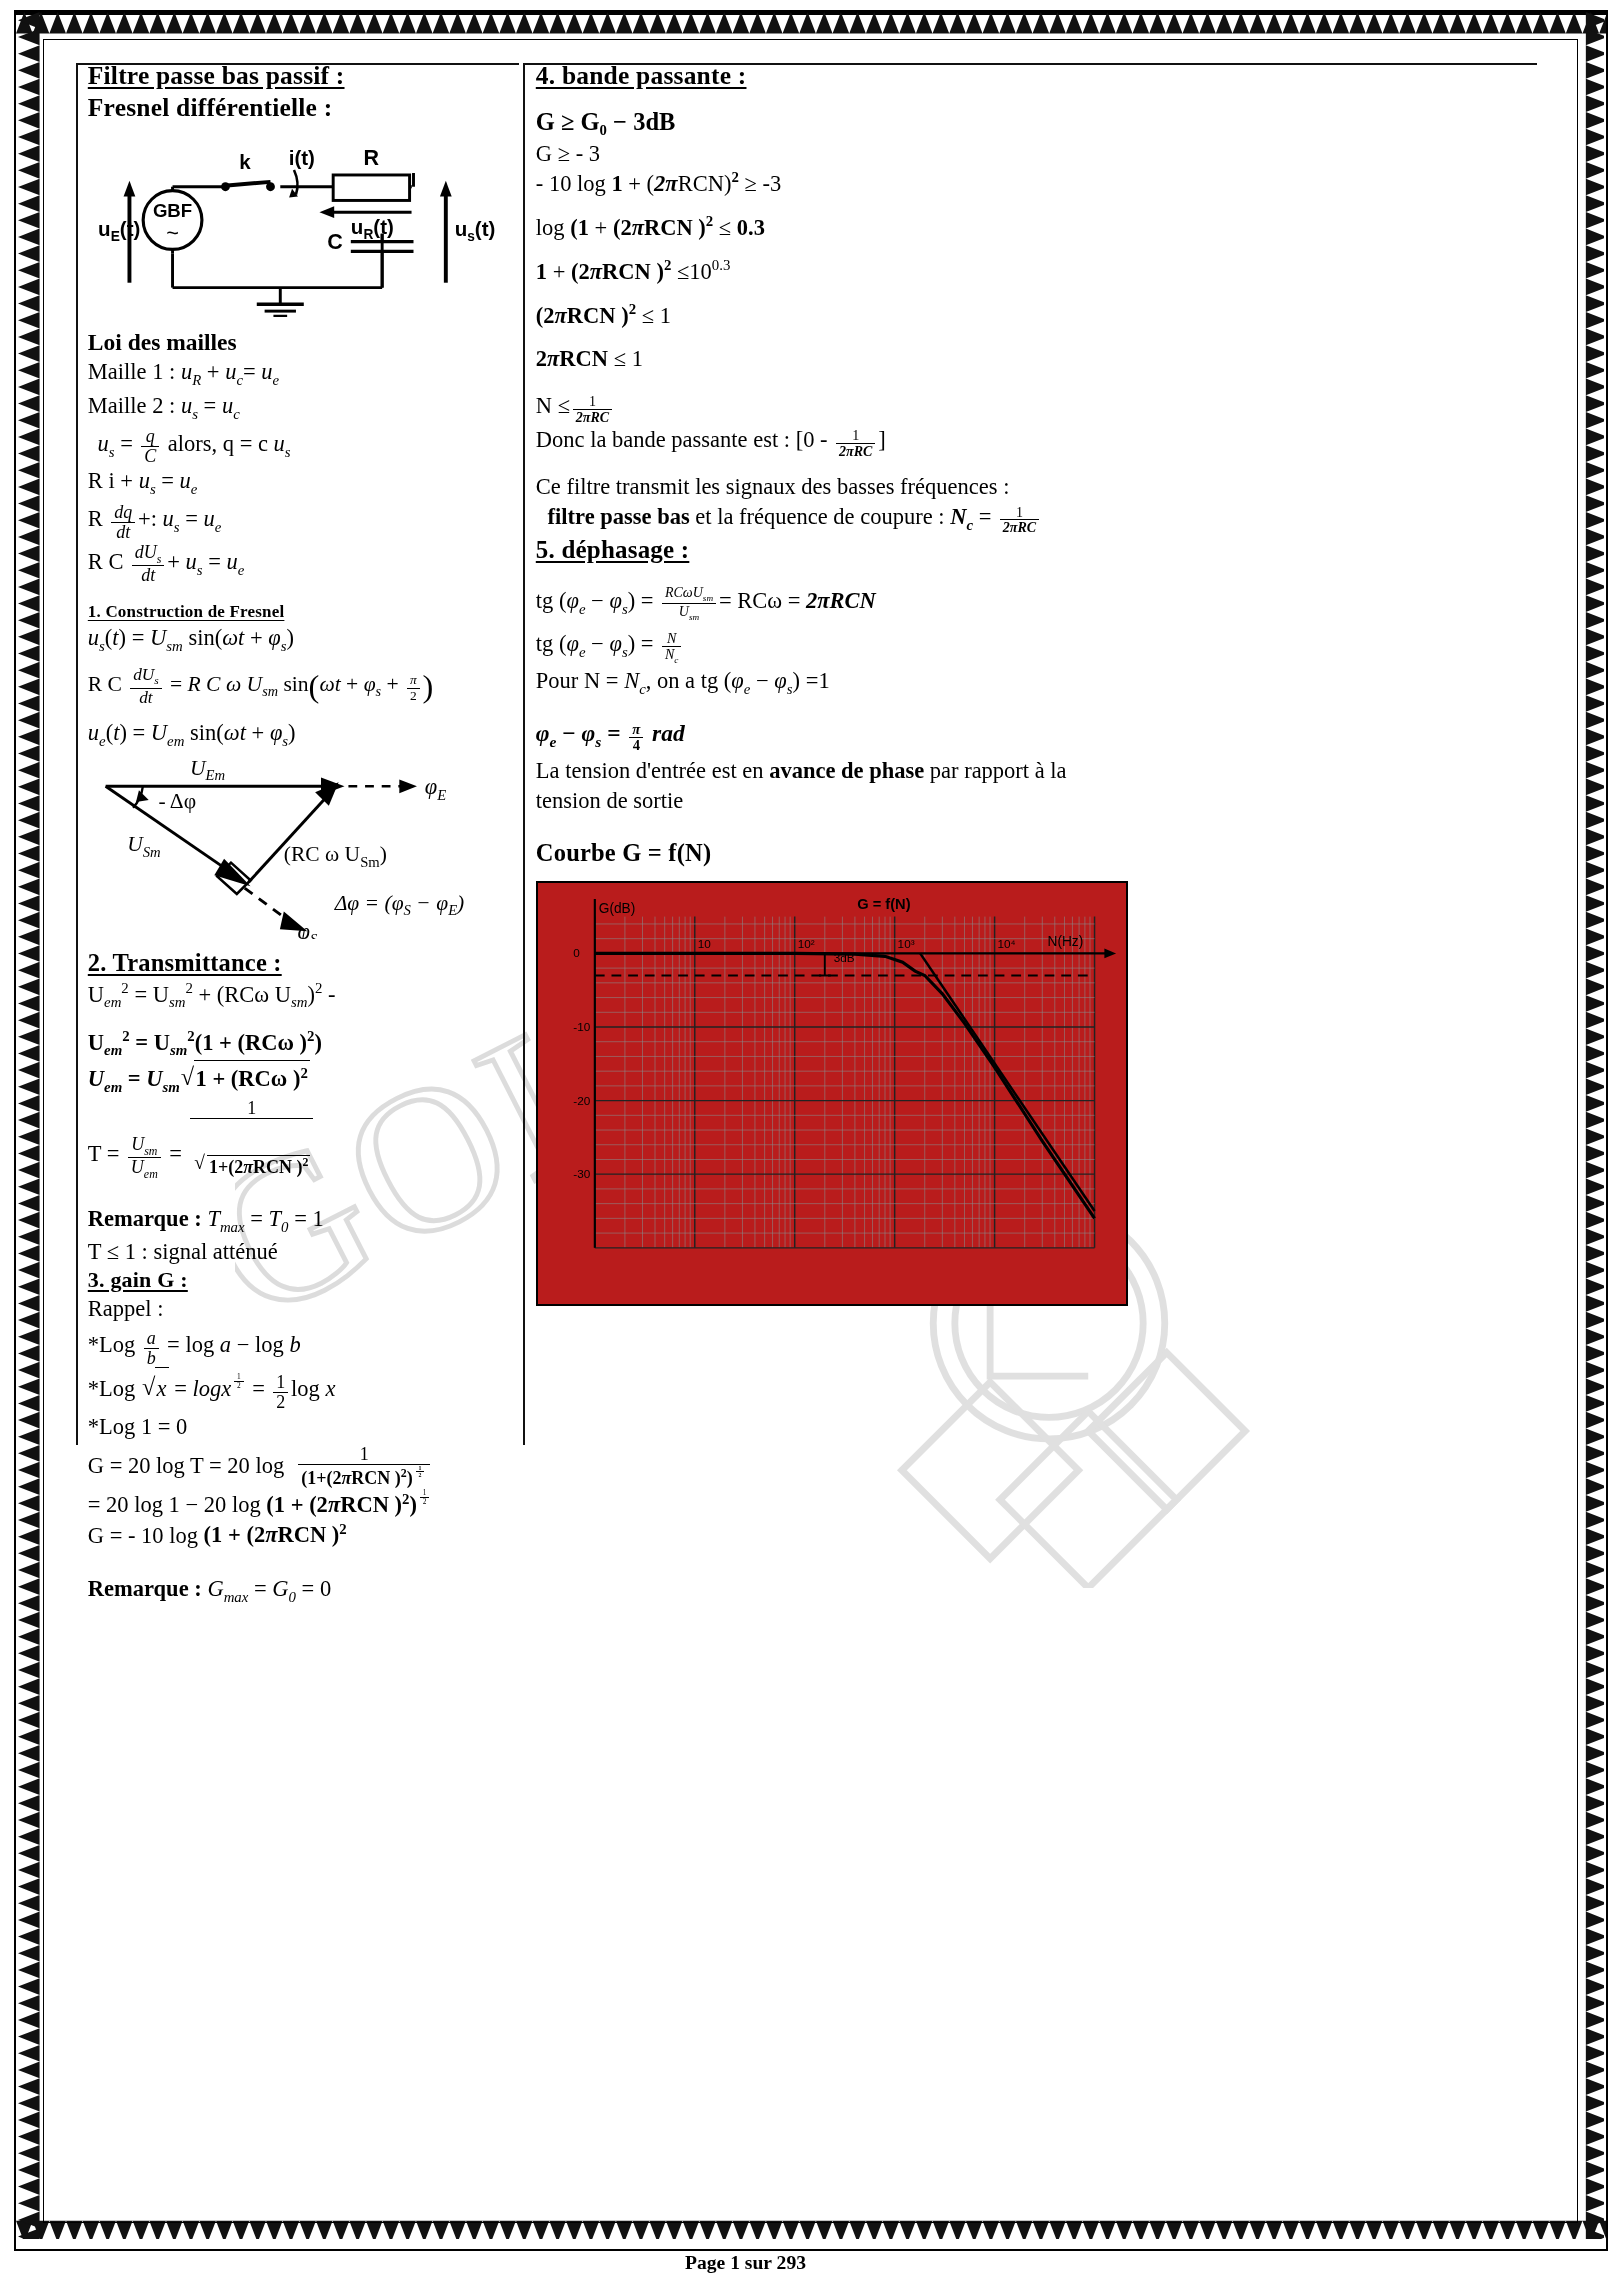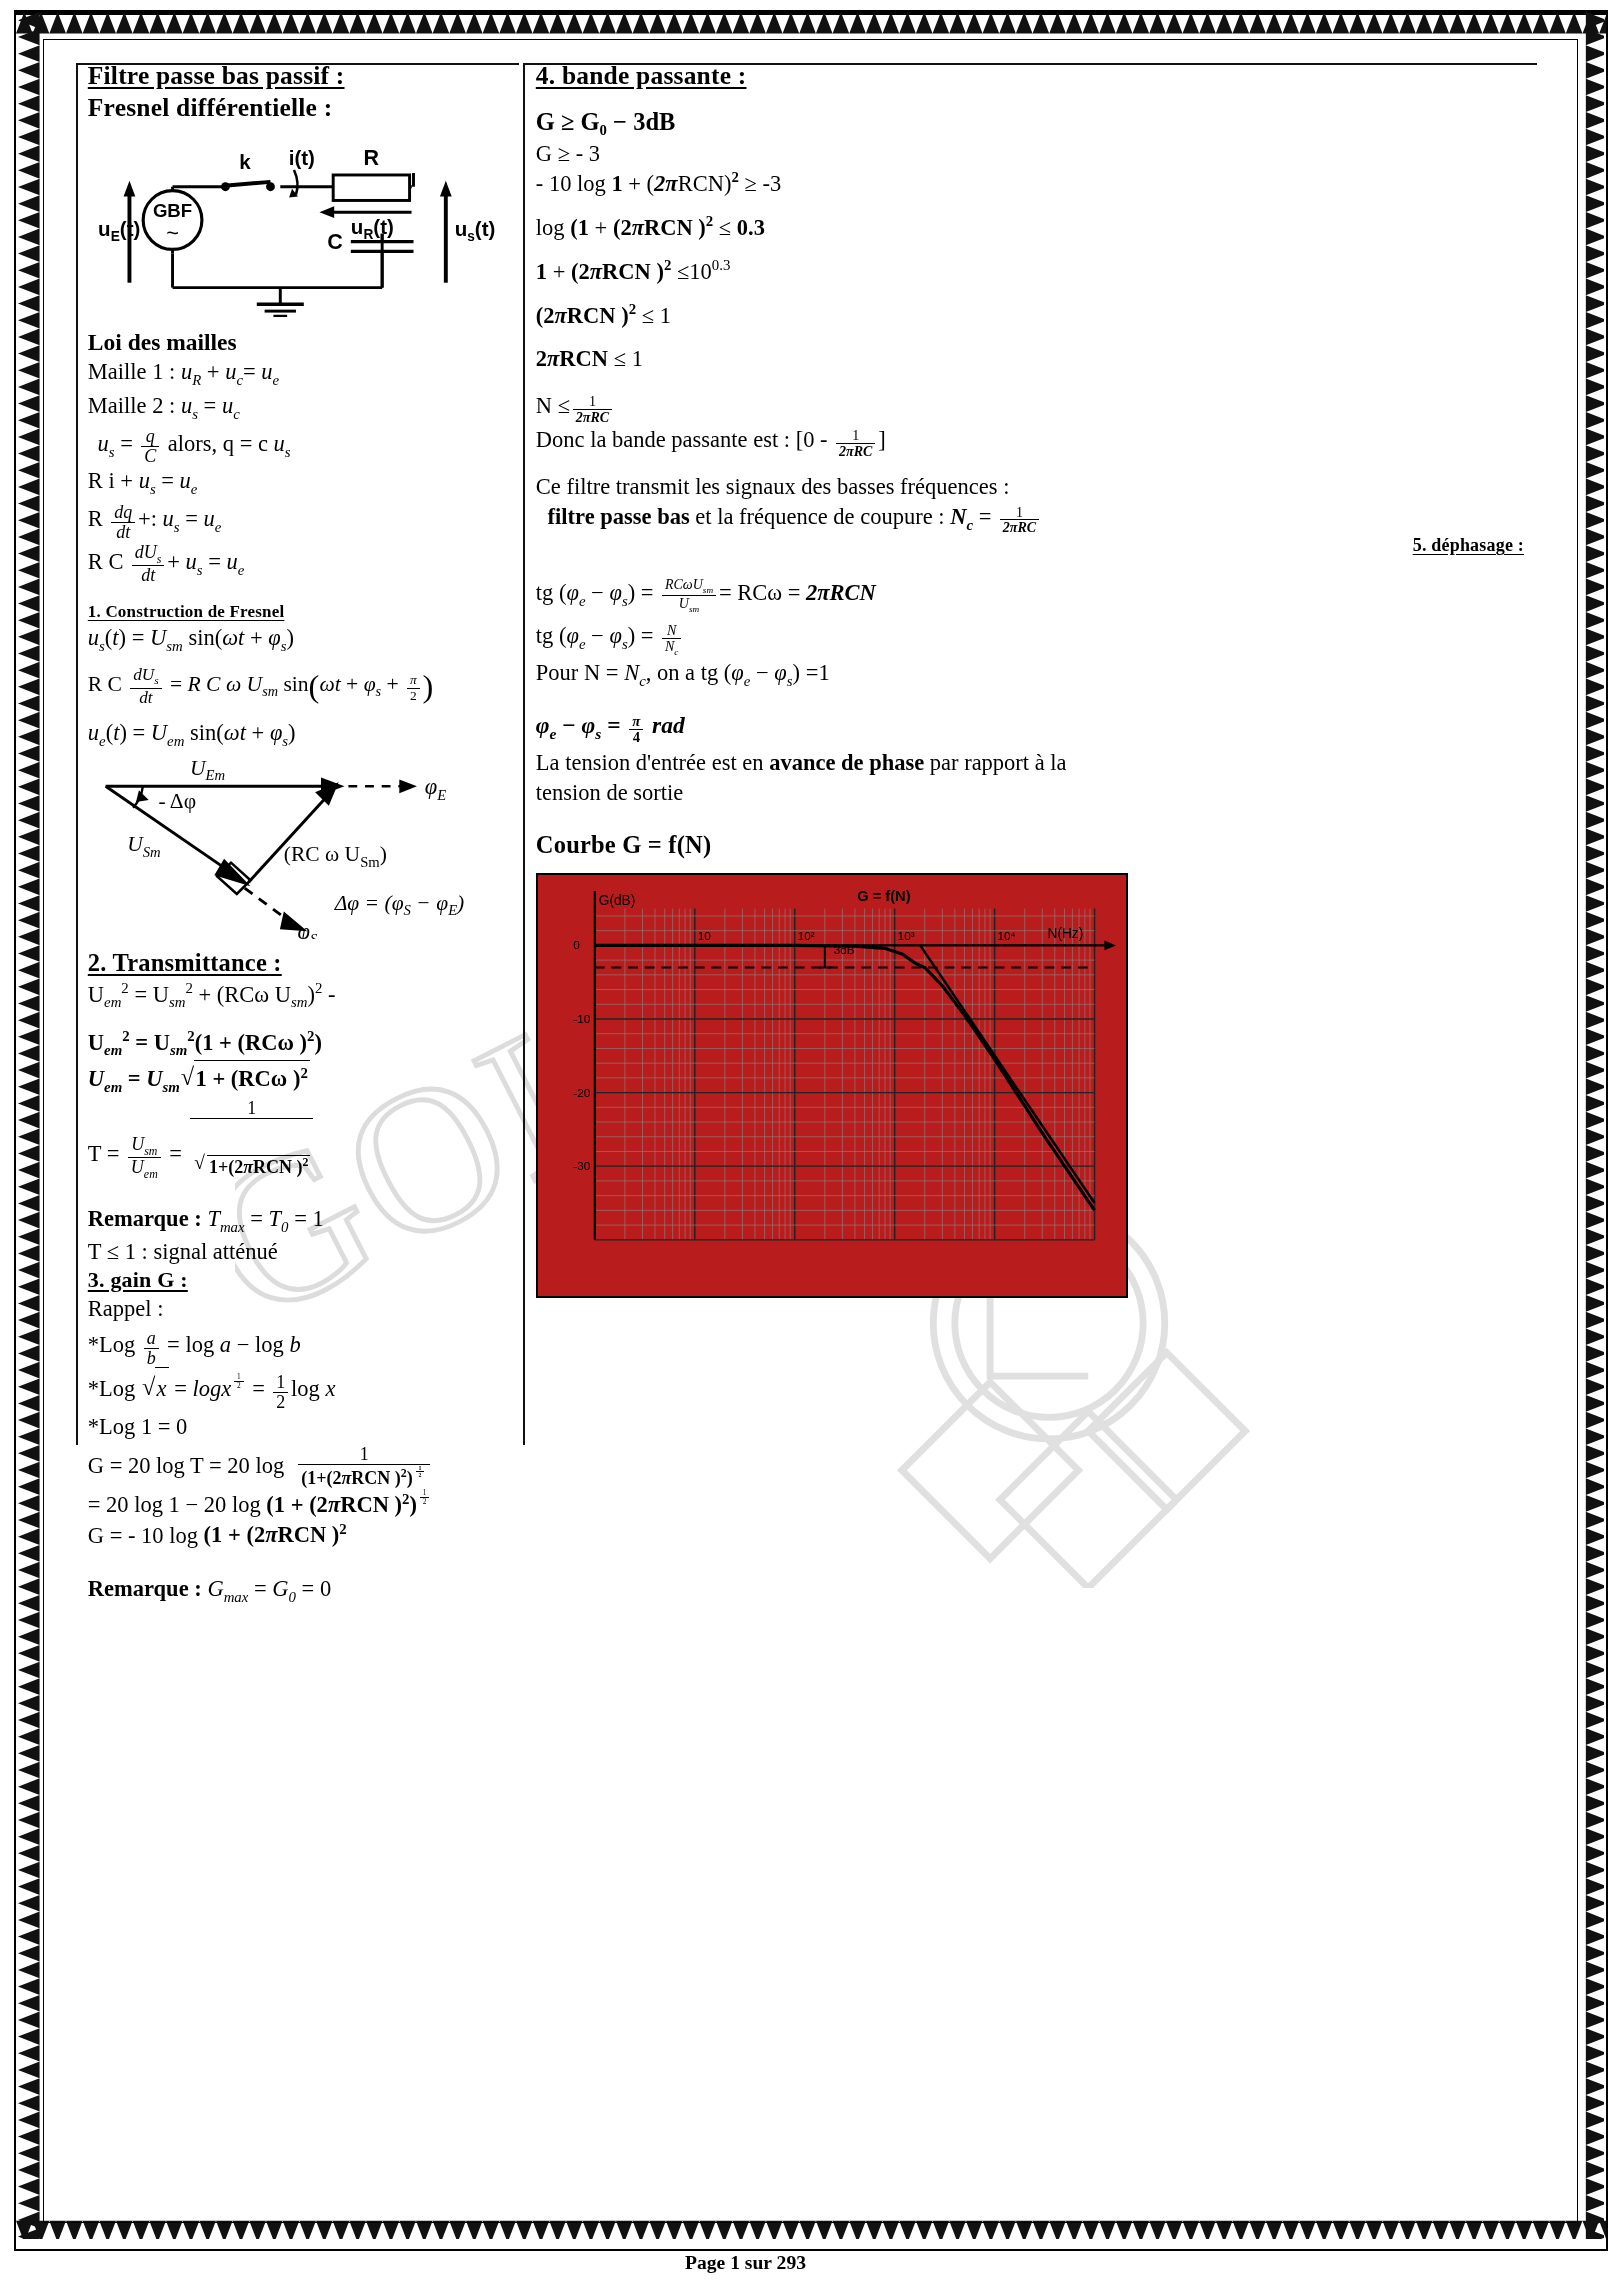--- a/index.html
+++ b/index.html
@@ -334,21 +334,21 @@
       <p class="eq" style="line-height:1.7;">N ≤<span class="frac sm"><span class="num">1</span><span class="bf"><i class="mi">2πRC</i></span></span></p>
 
       <p class="eq"><span>Donc la bande passante est : [0 -</span> <span class="frac sm"><span class="num">1</span><span class="bf"><i class="mi">2πRC</i></span></span>]</p>
 
       <div class="gap"></div>
 
       <p class="eq">Ce filtre transmit les signaux des basses fréquences :</p>
 
       <p class="eq" style="padding-left:11.8px;"><span class="bf">filtre passe bas</span><span> et la fréquence de coupure :</span> <span class="bf"><i class="mi">N<sub>c</sub></i></span> = <span class="frac sm"><span class="num">1</span><span class="bf"><i class="mi">2πRC</i></span></span></p>
 
-      <h2 class="hd" style="font-size:18px;text-align:right;">5. déphasage :</h2>
+      <h2 class="hd" style="font-size:25px;">5. déphasage :</h2>
 
       <div class="gap"></div>
 
       <p class="eq" style="line-height:1.9;">tg (<i class="mi">φ<sub>e</sub></i> − <i class="mi">φ<sub>s</sub></i>) = <span class="frac sm"><span class="num"><i class="mi">RCωU<sub>sm</sub></i></span><span><i class="mi">U<sub>sm</sub></i></span></span>= RCω = <span class="bf"><i class="mi">2πRCN</i></span></p>
 
       <p class="eq" style="line-height:1.9;">tg (<i class="mi">φ<sub>e</sub></i> − <i class="mi">φ<sub>s</sub></i>) = <span class="frac sm"><span class="num"><i class="mi">N</i></span><span><i class="mi">N<sub>c</sub></i></span></span></p>
 
       <p class="eq"><span>Pour N =</span> <i class="mi">N<sub>c</sub></i><span>, on a</span> tg (<i class="mi">φ<sub>e</sub></i> − <i class="mi">φ<sub>s</sub></i>) <span>=1</span></p>
 
       <div class="gap"></div>

